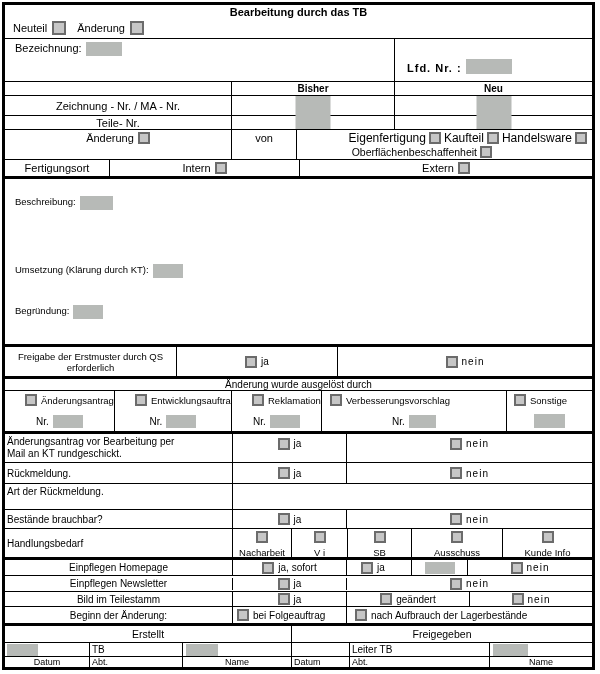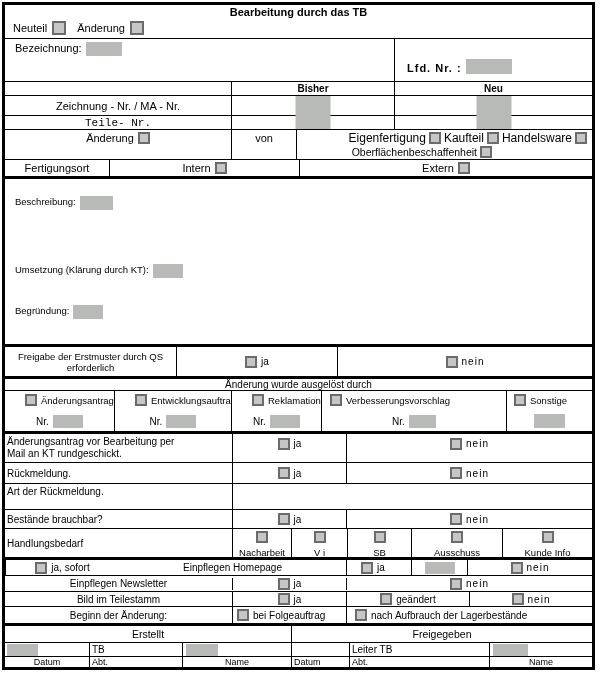--- a/index.html
+++ b/index.html
@@ -63,21 +63,21 @@
   <div class="row" style="height:20px;">
     <div class="c fs11" style="width:226px;">Zeichnung - Nr. / MA - Nr.</div>
     <div class="c bl ovis" style="width:163px;position:relative;">
       <span class="field" style="position:absolute;left:50%;top:0;transform:translateX(-50%);width:35px;height:33px;z-index:2;"></span>
     </div>
     <div class="c bl ovis" style="width:198px;position:relative;">
       <span class="field" style="position:absolute;left:50%;top:0;transform:translateX(-50%);width:35px;height:33px;z-index:2;"></span>
     </div>
   </div>
   <div class="row" style="height:14px;">
-    <div class="c fs11" style="width:226px;font-family:Liberation Mono, monospace;">Teile- Nr.</div>
+    <div class="c fs11" style="width:226px;">Teile- Nr.</div>
     <div class="c bl" style="width:163px;"></div>
     <div class="c bl" style="width:198px;"></div>
   </div>
   <div class="row" style="height:30px;">
     <div class="c top" style="width:226px;padding-top:2px;">
       <span class="fs11">Änderung</span>
       <span class="cb"></span>
     </div>
     <div class="c bl top fs11" style="width:65px;padding-top:2px;">von</div>
     <div class="c bl" style="width:296px;flex-direction:column;align-items:stretch;justify-content:center;gap:1px;">
@@ -257,25 +257,25 @@
       </div>
       <div class="c bl hcol fs95" style="width:90px;">
         <span class="cb"></span>
         <span>Kunde Info</span>
       </div>
     </div>
   </div>
 
   <div class="sec">
     <div class="row" style="height:16px;">
+      <div class="c fs10" style="width:227px;">Einpflegen Homepage</div>
       <div class="c bl fs10" style="width:114px;">
         <span class="cb"></span>
         <span>ja, sofort</span>
       </div>
-      <div class="c fs10" style="width:227px;">Einpflegen Homepage</div>
       <div class="c bl fs10 left" style="width:65px;padding-left:14px;">
         <span class="cb"></span>
         <span>ja</span>
       </div>
       <div class="c bl" style="width:56px;">
         <span class="field" style="width:30px;height:12px;"></span>
       </div>
       <div class="c bl fs10" style="width:125px;">
         <span class="cb"></span>
         <span class="nein">nein</span>

